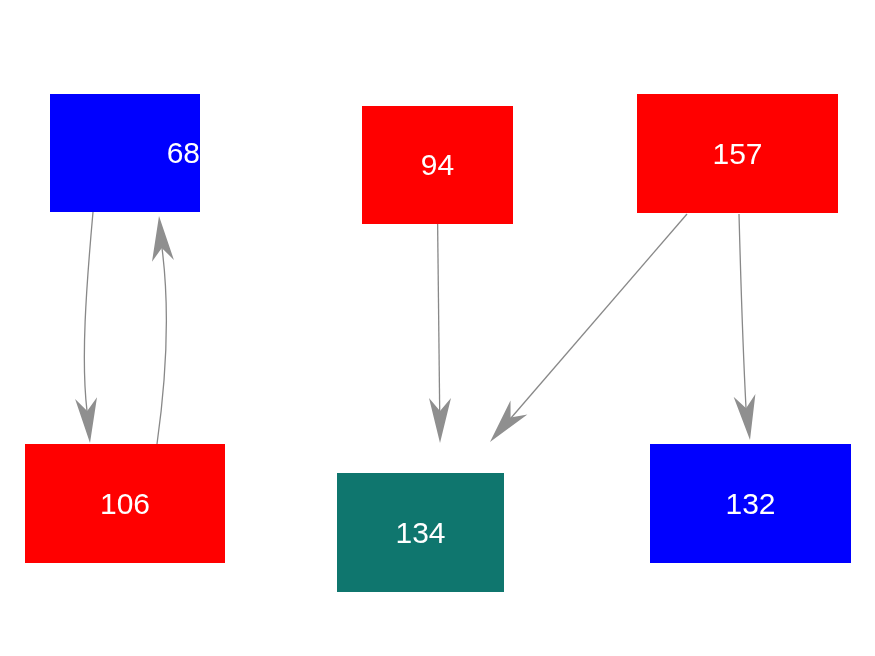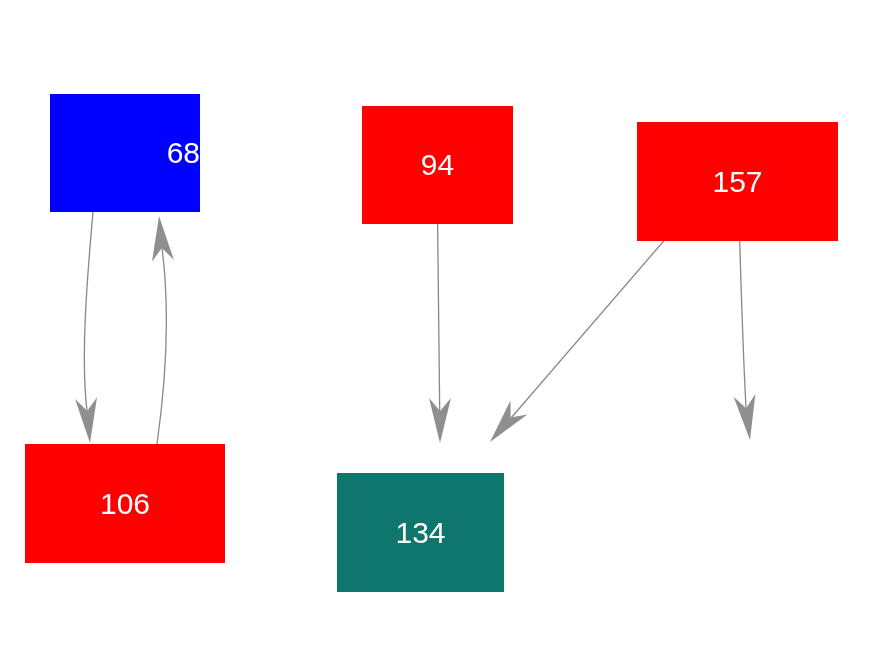--- a/index.html
+++ b/index.html
@@ -53,22 +53,25 @@
       <path d="M 739 214 C 741 290 743 350 746 408" fill="none" stroke="#888888" stroke-width="1.3"></path>
       <polygon points="750.0,440.0 733.6,396.7 746.1,408.2 755.4,394.0" fill="#8f8f8f"></polygon>
     </svg>
 
   <div class="node" style="left: 50px; top: 94px; width: 150px; height: 118px; background: rgb(0, 0, 255); color: rgb(255, 255, 255); justify-content: flex-end;">
     <span class="node-label">68</span>
   </div>
   <div class="node" style="left: 362px; top: 94px; width: 151px; height: 118px; background: rgb(255, 0, 0); color: rgb(255, 255, 255); margin-top: 12px;">
     <span class="node-label">94</span>
   </div>
-  <div class="node" style="left: 637px; top: 94px; width: 201px; height: 119px; background: rgb(255, 0, 0); color: rgb(255, 255, 255); margin-top: 28px;">
+  <div class="node" style="left: 637px; top: 94px; width: 201px; height: 119px; background: rgb(255, 0, 0); color: rgb(255, 255, 255);">
     <span class="node-label">157</span>
   </div>
   <div class="node" style="left: 25px; top: 444px; width: 200px; height: 119px; background: rgb(255, 0, 0); color: #ffffff;">
     <span class="node-label">106</span>
   </div>
   <div class="node" style="left: 337px; top: 444px; width: 167px; height: 119px; background: #0f766e; color: rgb(255, 255, 255); margin-top: 29px;">
     <span class="node-label">134</span>
   </div>
+  <div class="node" style="left: 650px; top: 444px; width: 201px; height: 119px; background: rgb(0, 0, 255); color: rgb(255, 255, 255);">
+    <span class="node-label">132</span>
+  </div>
 </div>
 
 </body></html>

